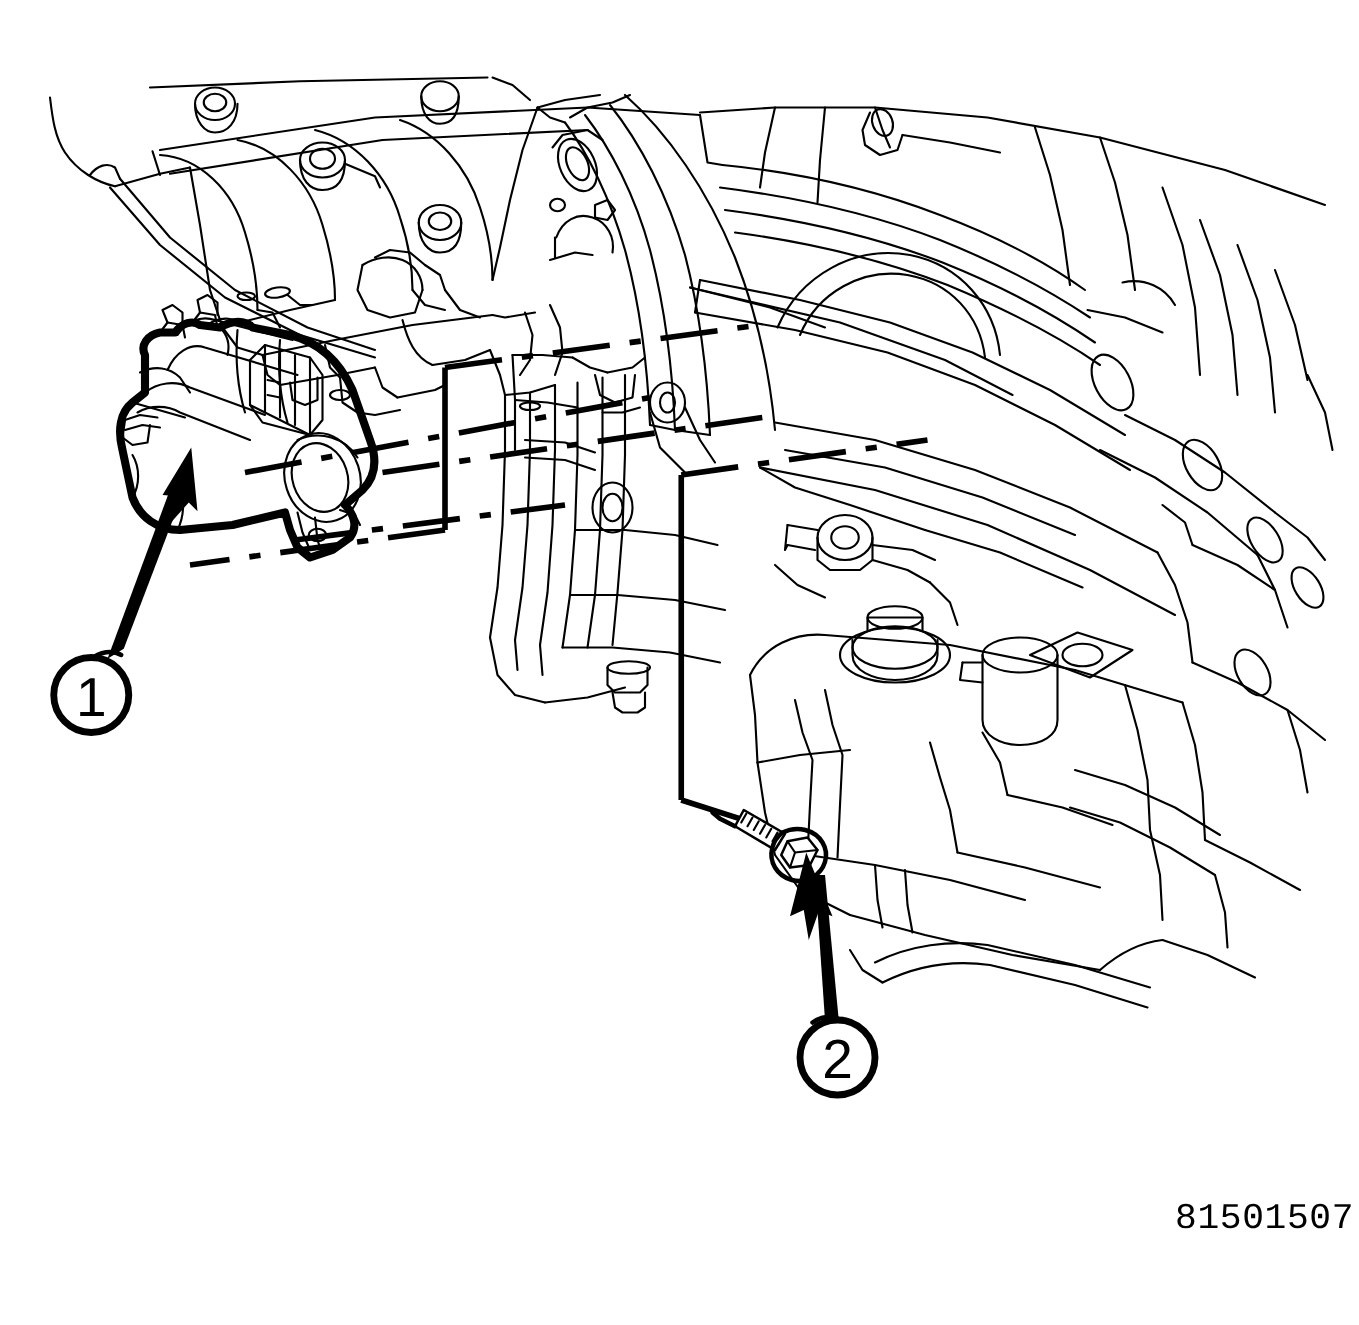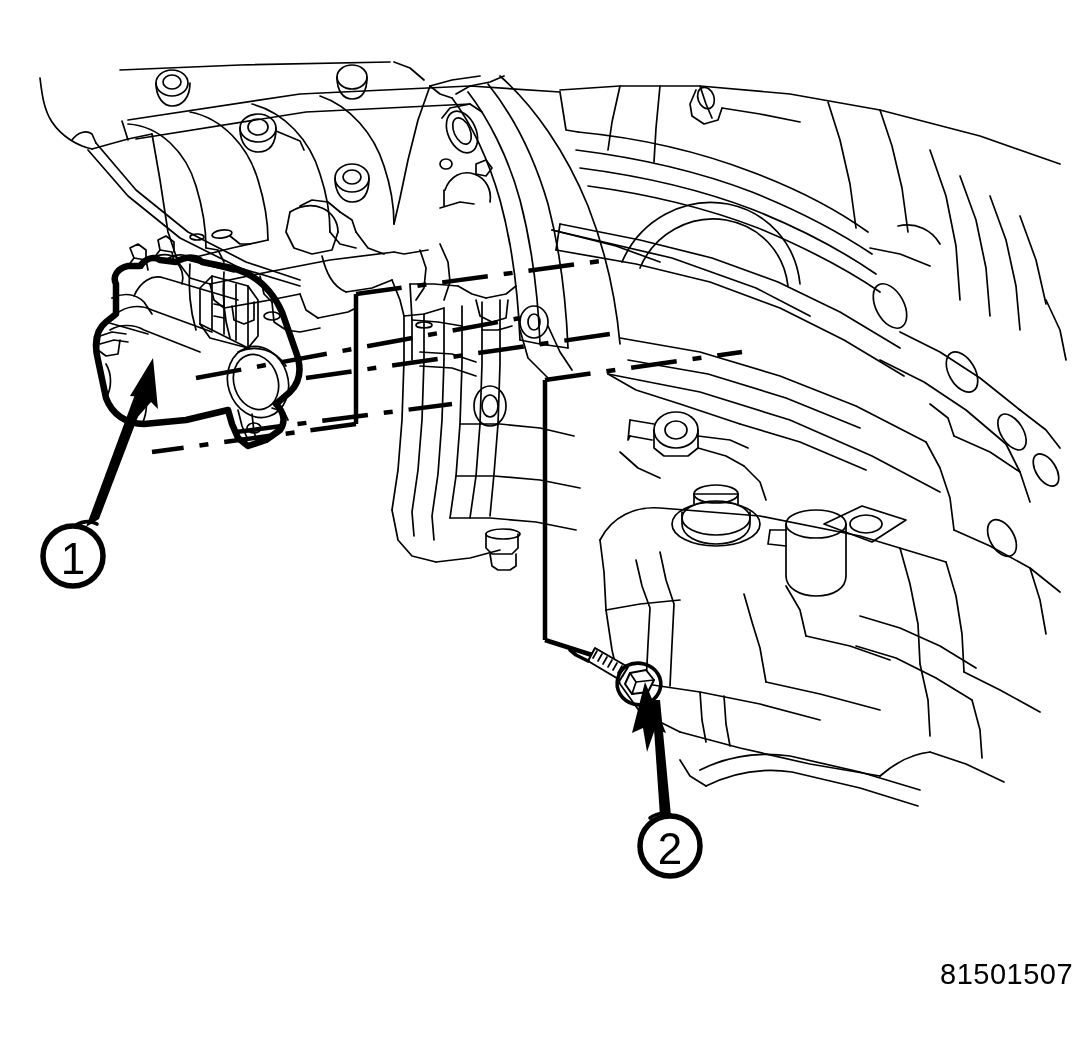--- a/index.html
+++ b/index.html
@@ -513,15 +513,15 @@
       <path class="fill-k" d="M660 816 L 671 816 L 660 700 L 652 700 Z"></path>
       <path class="fill-k" d="M645 682 L 632 733 L 643 728 L 647 752 L 655 729 L 666 733 Z"></path>
       <path class="ln-med" d="M650 818 C 658 812, 668 812, 676 818"></path>
 
       <circle class="callout-circle" cx="670" cy="846" r="30"></circle>
       <text class="callout-num" x="670" y="848">2</text>
     </g>
 
   </svg>
 
-  <div class="figure-id-text" style="left:940px; top:958px;">81501507</div>
+  <div class="figure-id-text" style="left:940px; top:958px;font-family:Liberation Mono, monospace;">81501507</div>
 
 </div>
 
 </body></html>

